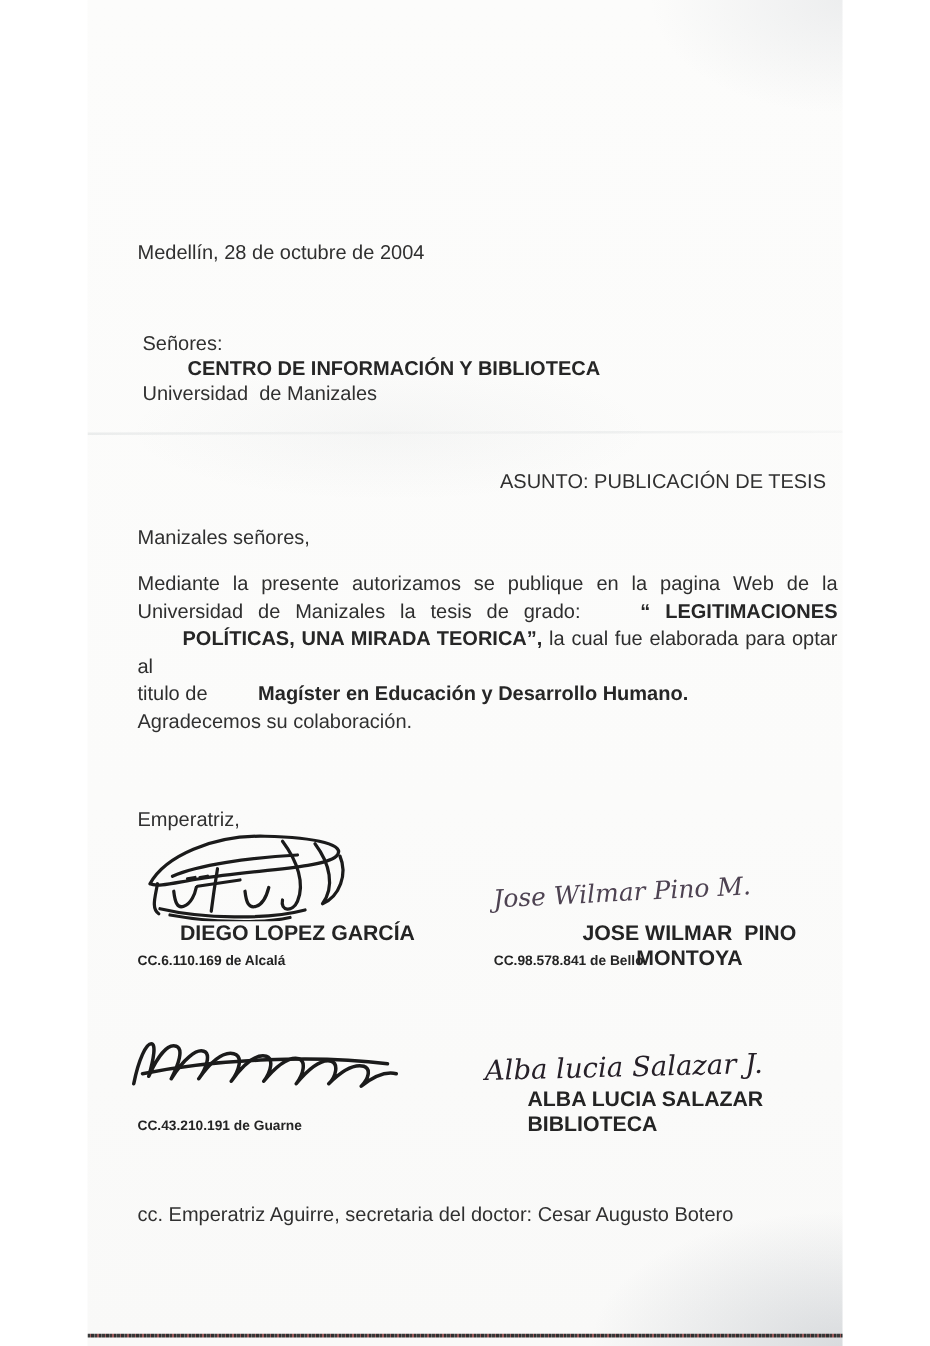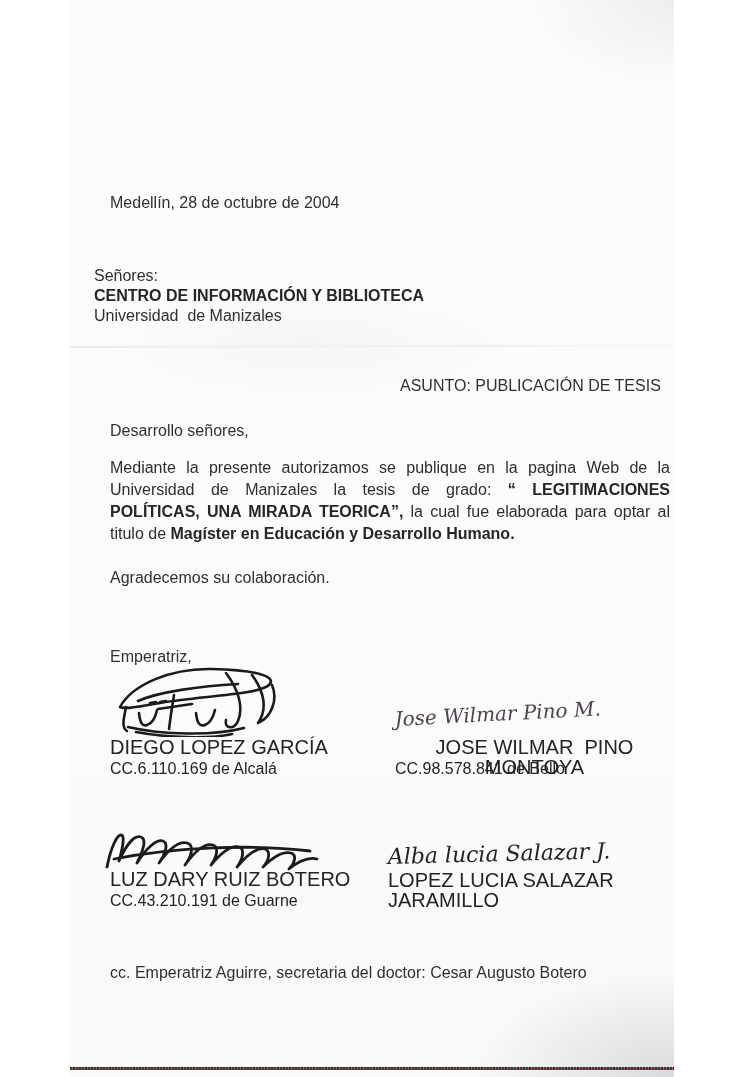--- a/index.html
+++ b/index.html
@@ -11,58 +11,58 @@
     font-family:"Liberation Sans", sans-serif;
     color:#2e2e2e;
     background:
       radial-gradient(ellipse 280px 150px at 100% 100%, rgba(148,156,166,0.32), rgba(148,156,166,0) 72%),
       radial-gradient(ellipse 220px 130px at 100% 0%, rgba(158,164,174,0.16), rgba(158,164,174,0) 70%),
       radial-gradient(ellipse 300px 80px at 40% 32%, rgba(120,130,135,0.05), rgba(120,130,135,0) 70%),
       linear-gradient(180deg, #fcfcfb 0%, #fbfbfa 60%, #f9f9f8 100%);
   }
   .abs { position:absolute; }
   .t { font-size:16px; line-height:22px; color:#303030; }
-  .bold { font-weight:bold; color:#262626; }
+  .bold { font-weight:bold; color:#262626;margin-left:36px; }
   .pre { white-space:pre-wrap; }
   .recipient div { line-height:20px; }
   .body-block { width:560px; }
   .bl { text-align:justify; text-align-last:justify; line-height:22px; font-size:16px; }
   .bl.last { text-align-last:left; }
-  .name { font-size:20px; font-weight:normal; color:#242424; line-height:20px; }
-  .cc { font-size:16px; font-weight:normal; color:#242424; line-height:20px; }
+  .name { font-size:17px; font-weight:bold; color:#242424; line-height:20px;margin-left:34px; }
+  .cc { font-size:11px; font-weight:bold; color:#242424; line-height:20px; }
   .crease {
     position:absolute; left:0; top:345px; width:744px; height:2px;
     background:linear-gradient(90deg, rgba(110,125,130,0.12), rgba(110,125,130,0.03) 35%, rgba(110,125,130,0.09) 55%, rgba(110,125,130,0.02) 90%);
     transform:rotate(-0.15deg);
   }
   .scanline {
     position:absolute; left:0; top:1067px; width:744px; height:3px;
     background:repeating-linear-gradient(90deg, #3a3a3a 0 2px, #9c5a5a 2px 3px, #2f2f2f 3px 5px, #6f6f6f 5px 6px);
   }
   .scribble path { fill:none; stroke-linecap:round; stroke-linejoin:round; }
   .hand-text { font-family:"DejaVu Serif", serif; font-style:italic; }
 </style>
 </head>
 <body>
 
 <div class="page">
 
   <div class="abs t" style="left:40px; top:192px;">Medellín, 28 de octubre de 2004</div>
 
-  <div class="abs recipient" style="left:24px; top:266px;">
+  <div class="abs recipient" style="left:44px; top:266px;">
     <div class="t">Señores:</div>
     <div class="t bold">CENTRO DE INFORMACIÓN Y BIBLIOTECA</div>
     <div class="t pre">Universidad  de Manizales</div>
   </div>
 
   <div class="abs crease"></div>
 
   <div class="abs t" style="left:330px; top:375px;text-align:right;">ASUNTO: PUBLICACIÓN DE TESIS</div>
 
-  <div class="abs t" style="left:40px; top:420px;">Desarrollo señores,</div>
+  <div class="abs t" style="left:40px; top:420px;">Manizales señores,</div>
 
   <div class="abs body-block" style="left:40px; top:457px;">
     <div class="bl"><span>Mediante la presente autorizamos se publique en la pagina Web de la</span></div>
     <div class="bl"><span>Universidad de Manizales la tesis de grado: </span><b class="bold">“ LEGITIMACIONES</b></div>
     <div class="bl"><b class="bold">POLÍTICAS, UNA MIRADA TEORICA”,</b><span> la cual fue elaborada para optar al</span></div>
     <div class="bl last"><span>titulo de </span><b class="bold">Magíster en Educación y Desarrollo Humano.</b></div>
   </div>
 
   <div class="abs t" style="left:40px; top:567px;">Agradecemos su colaboración.</div>
 
@@ -92,24 +92,23 @@
   </svg>
   <div class="abs name pre" style="left:325px; top:737px;text-align:center;">JOSE WILMAR  PINO MONTOYA</div>
   <div class="abs cc" style="left:325px; top:759px;">CC.98.578.841 de Bello</div>
 
   <svg class="abs scribble" style="left:34px; top:831px;" width="220" height="42" viewBox="0 0 220 42">
     <g stroke="#1b1b1b" stroke-width="2.8">
       <path d="M3,36 C7,16 13,4 17,4 C21,4 19,16 15,30 C23,12 31,4 37,6 C43,8 39,20 33,32 C43,16 53,8 59,10 C65,12 61,24 55,32 C65,18 75,10 83,12 C91,14 87,26 81,34 C91,20 101,12 109,14 C115,16 113,26 107,34 C117,22 127,14 135,16 C141,18 139,28 133,36 C143,24 153,16 161,18 C167,20 165,30 159,36 C169,26 179,20 187,22 C193,24 191,32 185,38 C195,30 205,26 213,28"></path>
       <path d="M10,28 C70,16 150,13 206,20"></path>
     </g>
   </svg>
-  <div class="abs name" style="left:40px; top:869px;">LUZ DARY RUIZ BOTERO</div>
   <div class="abs cc" style="left:40px; top:891px;">CC.43.210.191 de Guarne</div>
 
   <svg class="abs" style="left:315px; top:838px;" width="265" height="38" viewBox="0 0 265 38">
     <text class="hand-text" x="3" y="26" font-size="22" fill="#262028" transform="rotate(-1.5 5 26)">Alba lucia Salazar J.</text>
   </svg>
-  <div class="abs name" style="left:318px; top:870px;">LOPEZ LUCIA SALAZAR JARAMILLO</div>
+  <div class="abs name" style="left:318px; top:870px;">ALBA LUCIA SALAZAR BIBLIOTECA</div>
 
   <div class="abs t" style="left:40px; top:962px;">cc. Emperatriz Aguirre, secretaria del doctor: Cesar Augusto Botero</div>
 
   <div class="scanline"></div>
 </div>
 
 </body></html>

